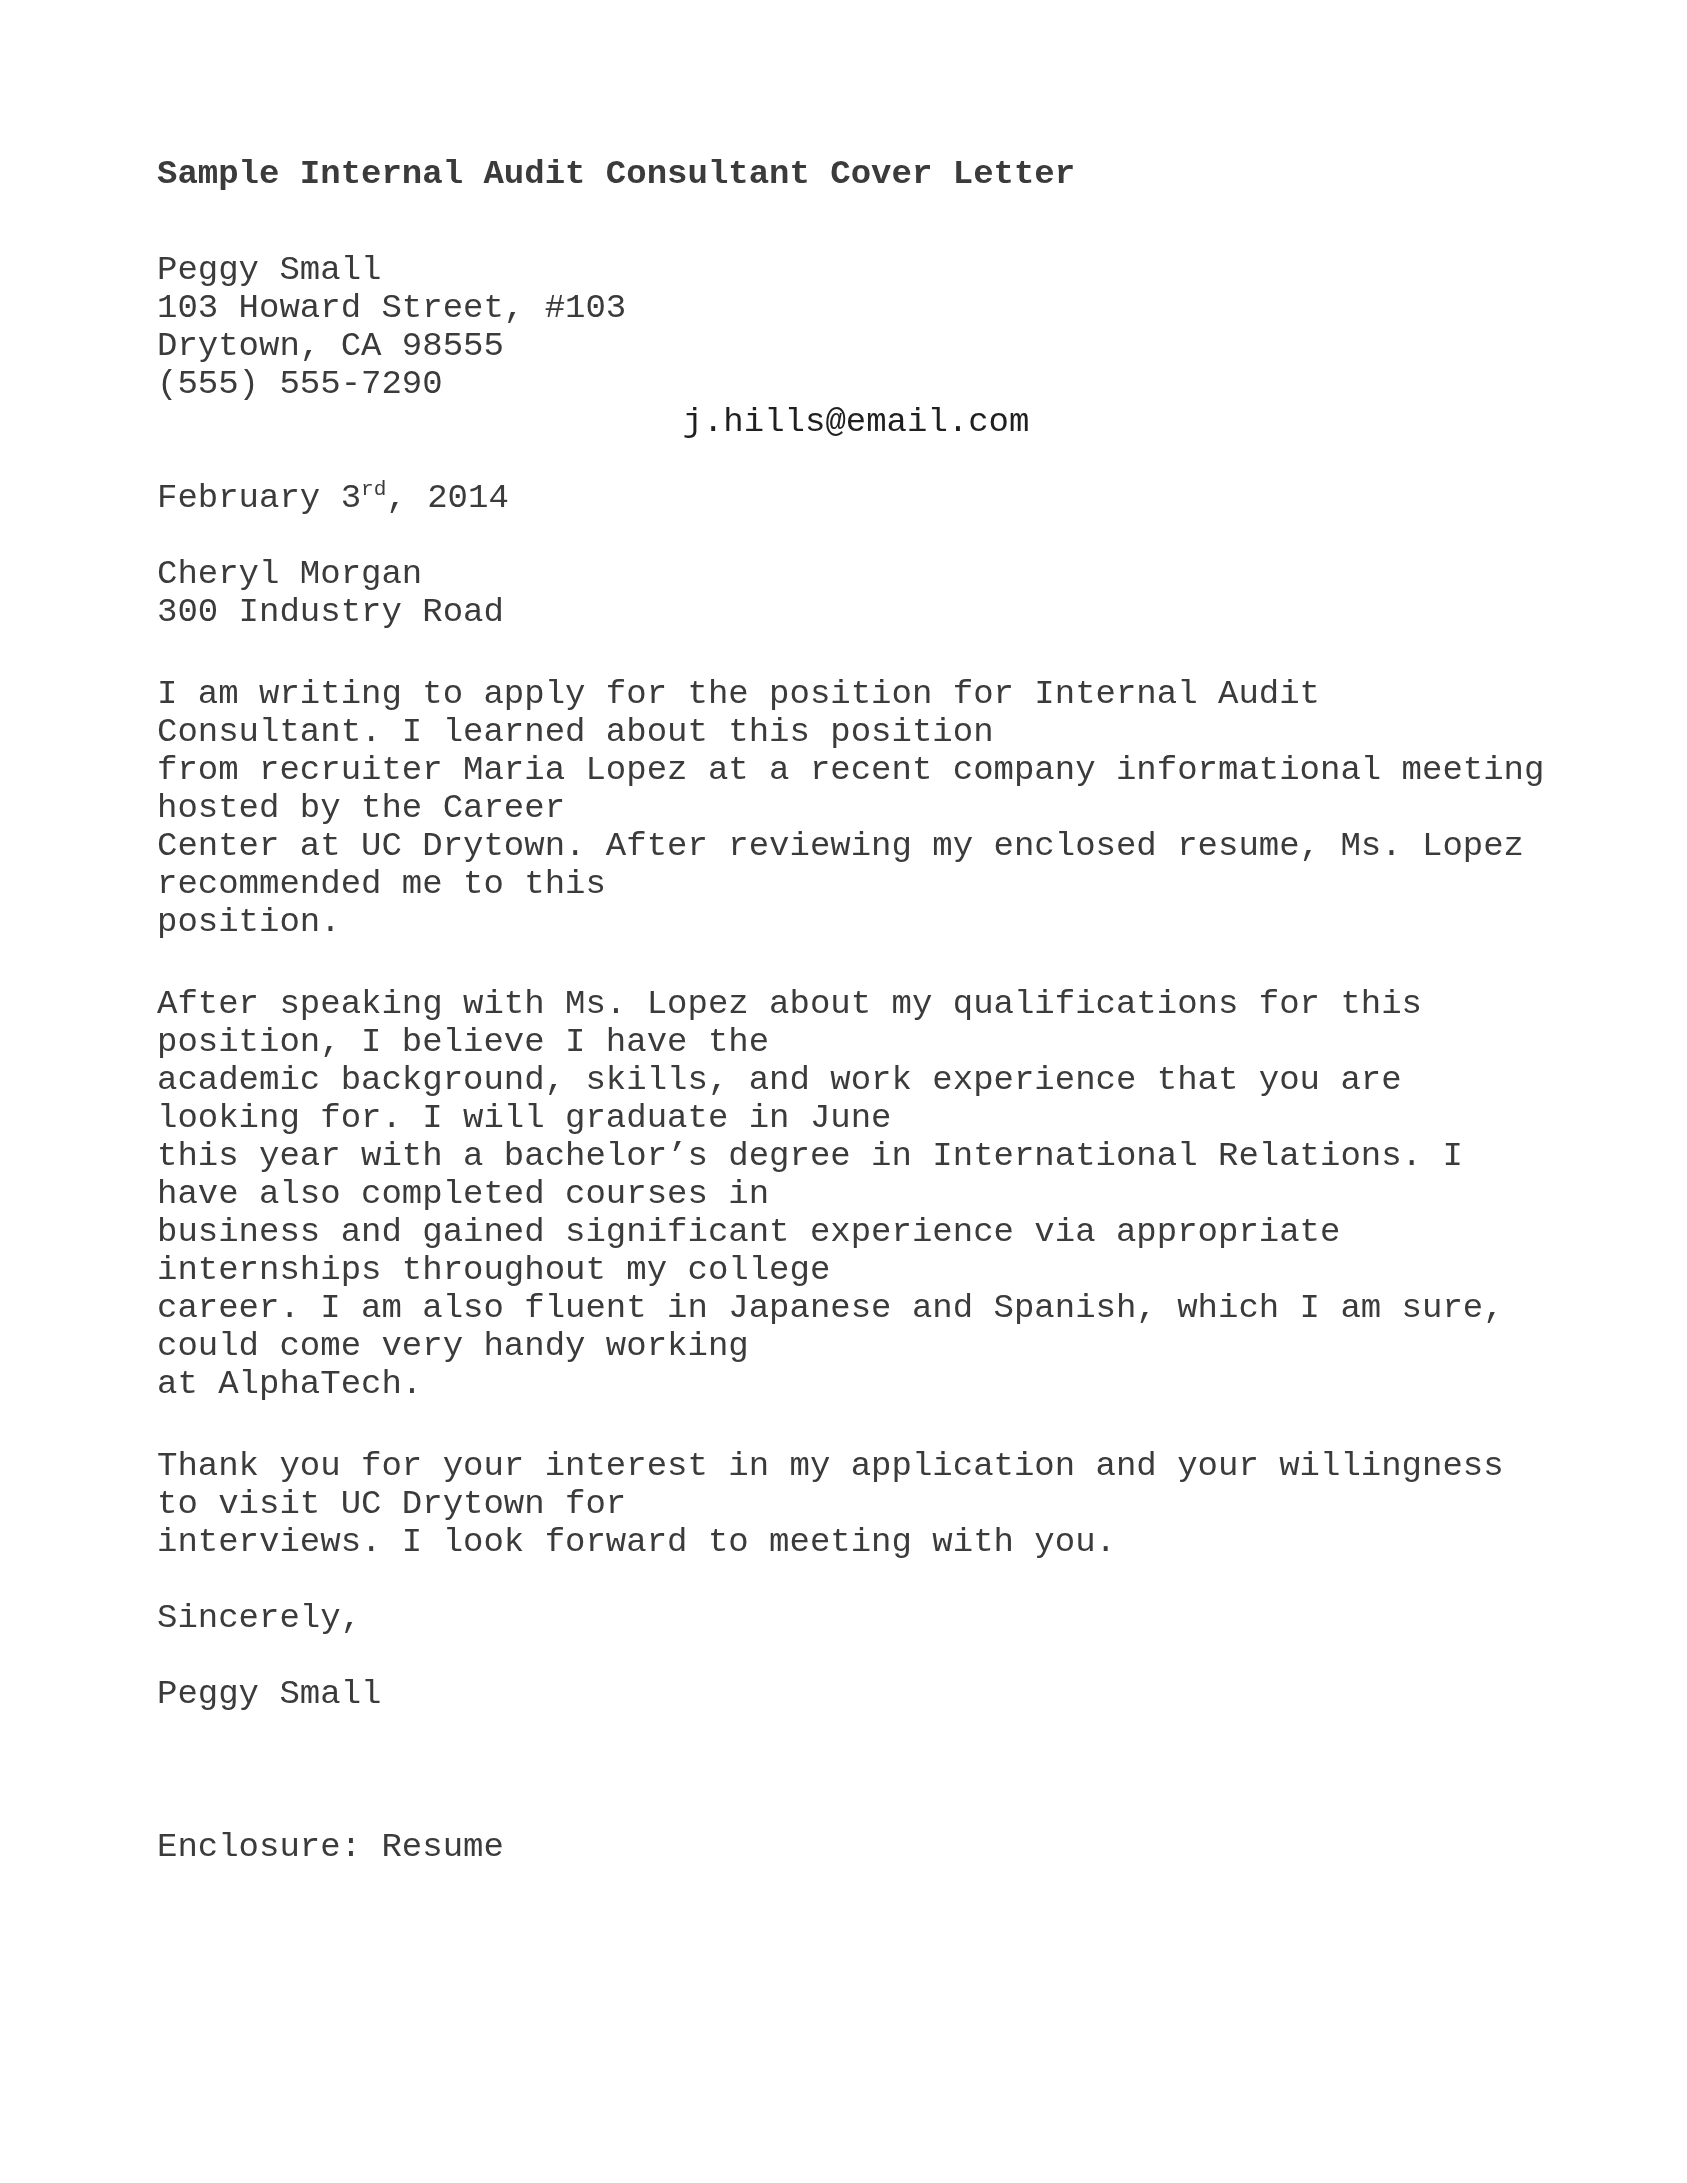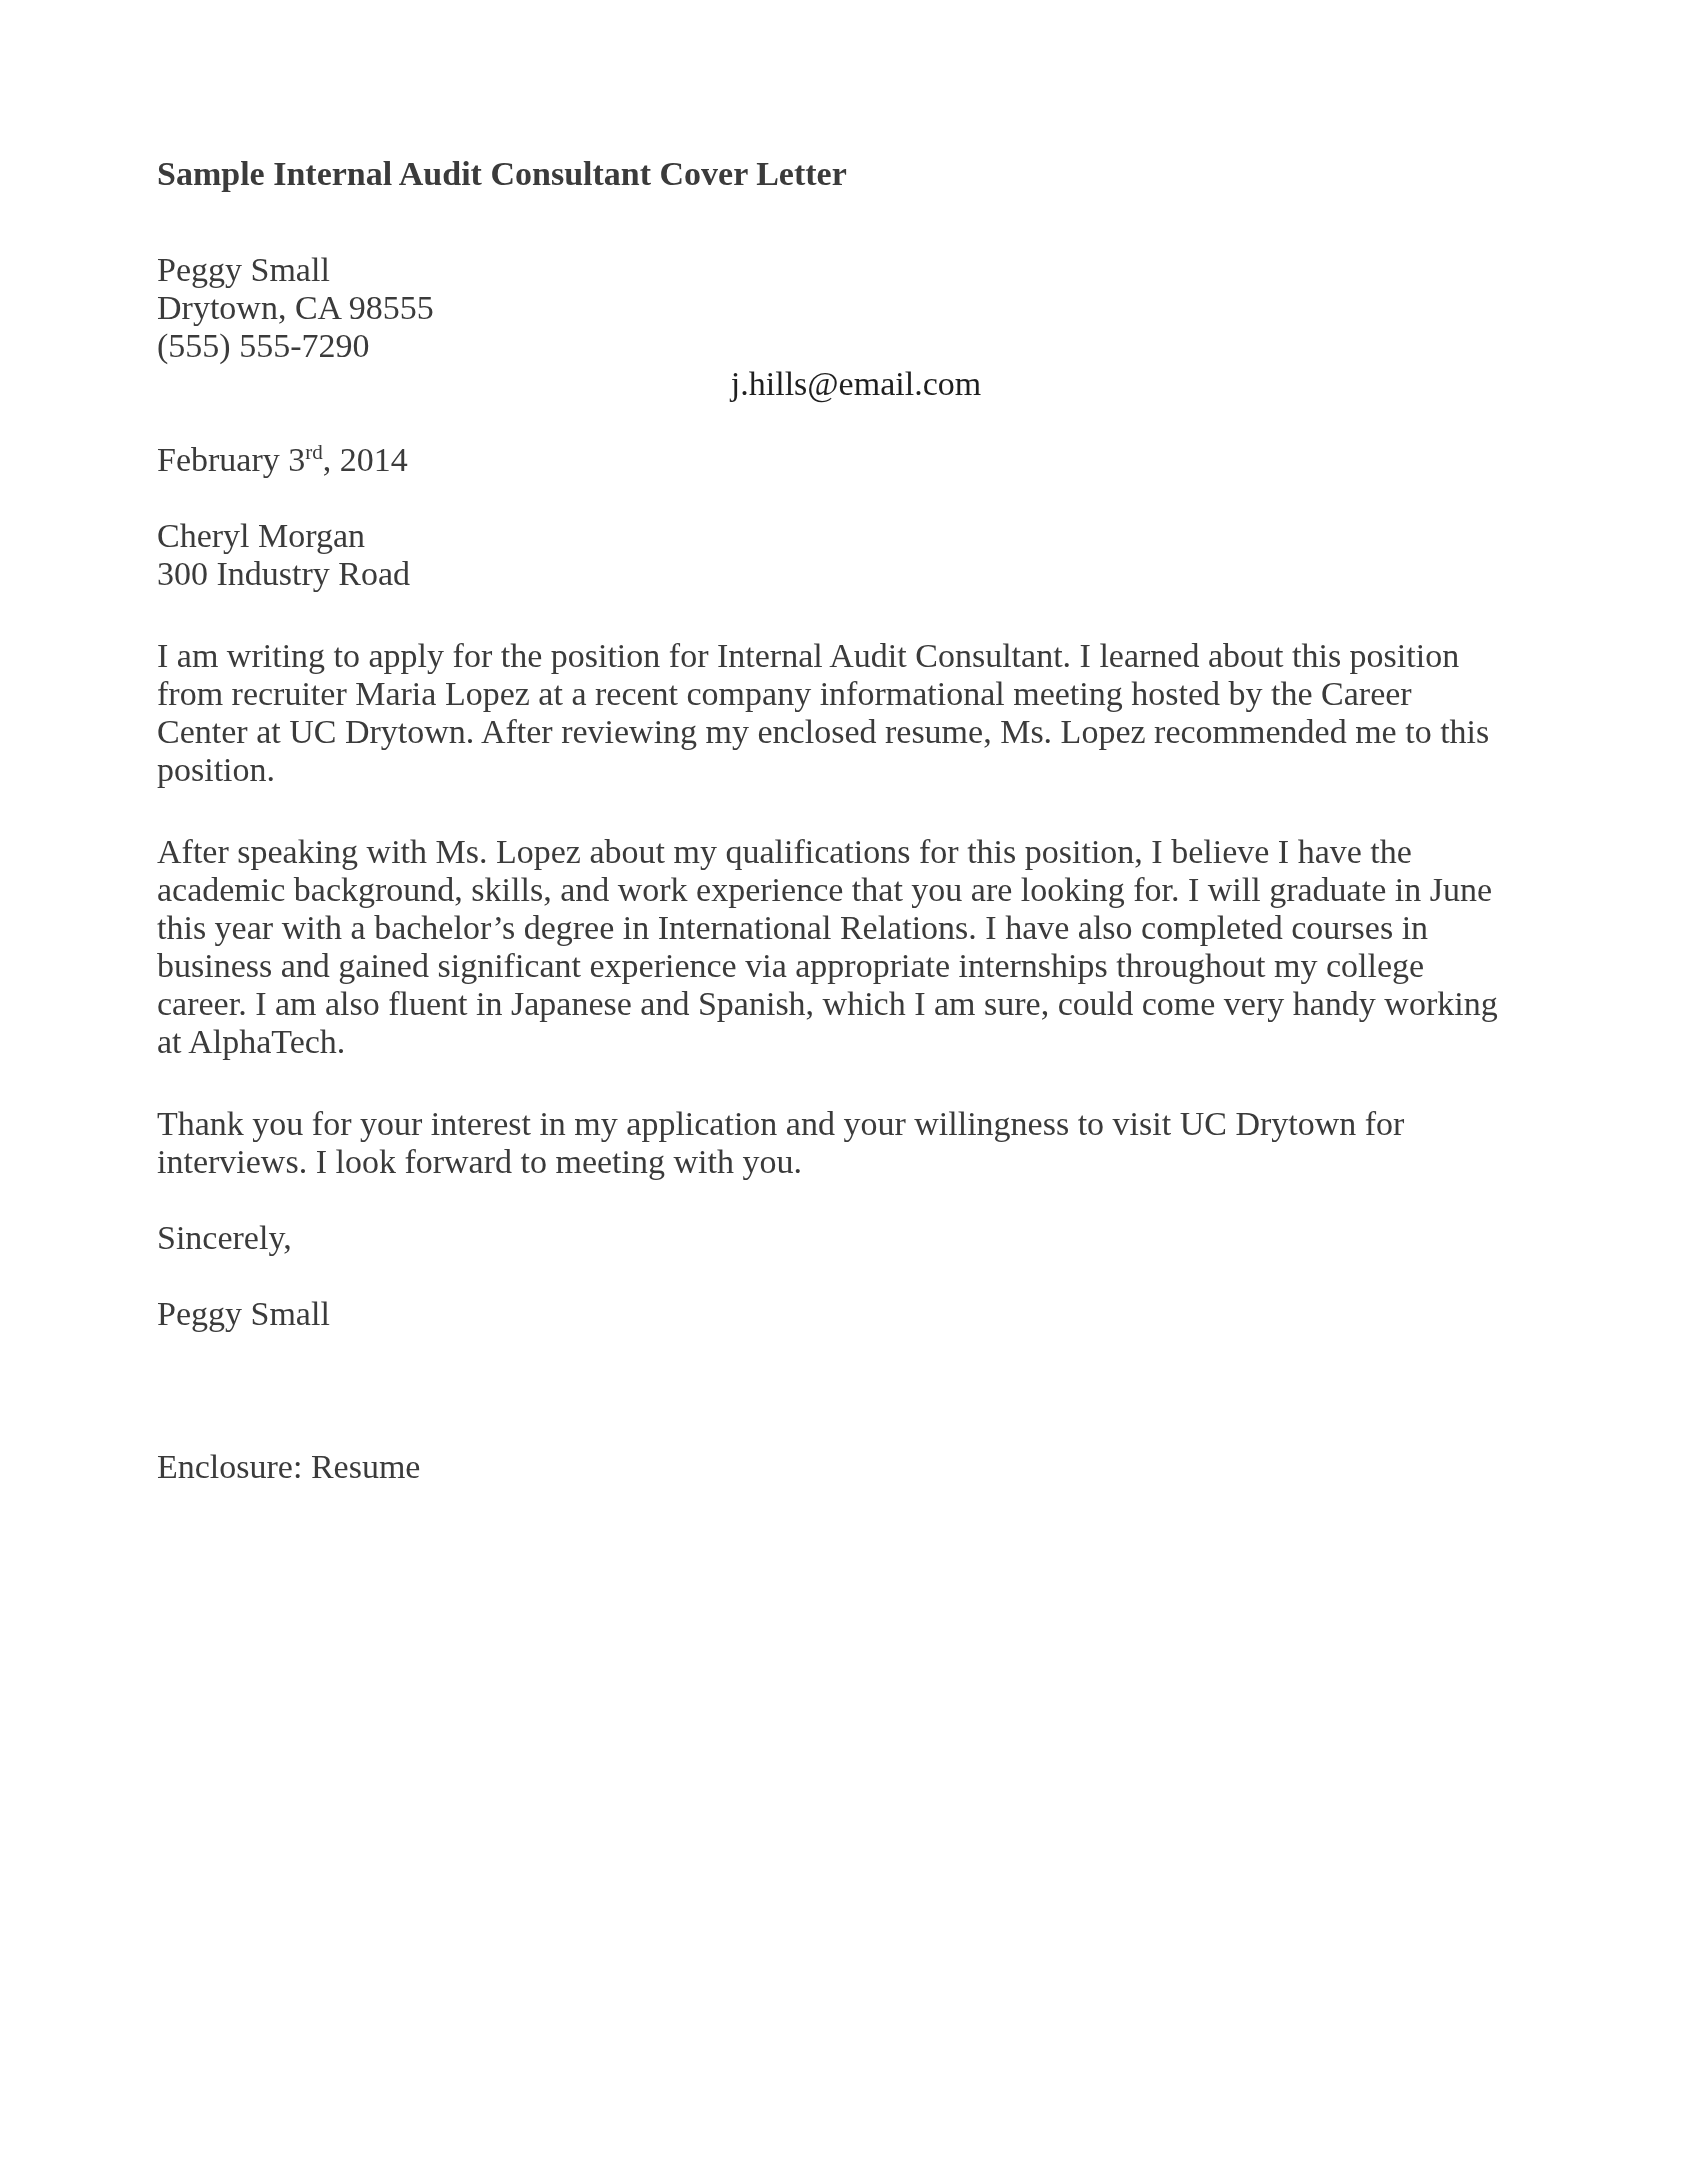--- a/index.html
+++ b/index.html
@@ -4,21 +4,21 @@
 <style>
   html, body {
     margin: 0;
     padding: 0;
   }
   .page {
     position: relative;
     width: 1687px;
     height: 2183px;
     background: var(--color-page-background, #ffffff);
-    font-family: Liberation Serif, serif;
+    font-family: Liberation Mono, monospace;
     color: var(--color-text, #3b3b3b);
     overflow: hidden;
     box-sizing: border-box;
   }
   .content {
     padding: 155px 132px 0 157px;
     box-sizing: border-box;
   }
   .line {
     font-size: 34px;
@@ -55,20 +55,21 @@
 </head>
 <body>
 
 <div class="page">
   <div class="content">
 
     <div class="line letter-title">Sample Internal Audit Consultant Cover Letter</div>
 
     <div class="block">
       <div class="line">Peggy Small</div>
+      <div class="line">103 Howard Street, #103</div>
       <div class="line">Drytown, CA 98555</div>
       <div class="line">(555) 555-7290</div>
       <div class="line sender-email">j.hills@email.com</div>
     </div>
 
     <div class="block">
       <div class="line"><span>February 3</span><span class="ordinal">rd</span><span>, 2014</span></div>
     </div>
 
     <div class="block">

